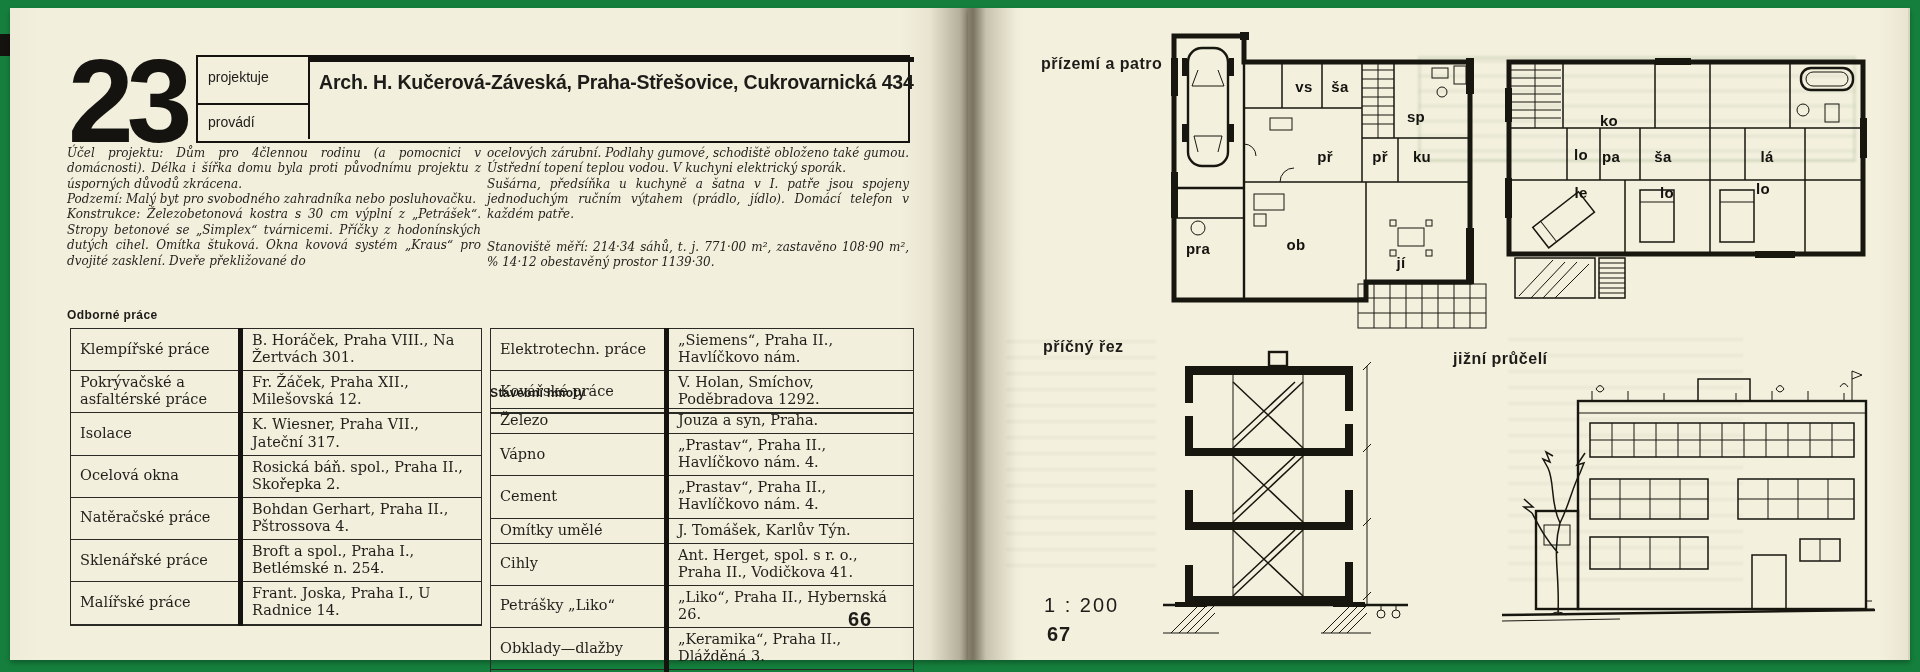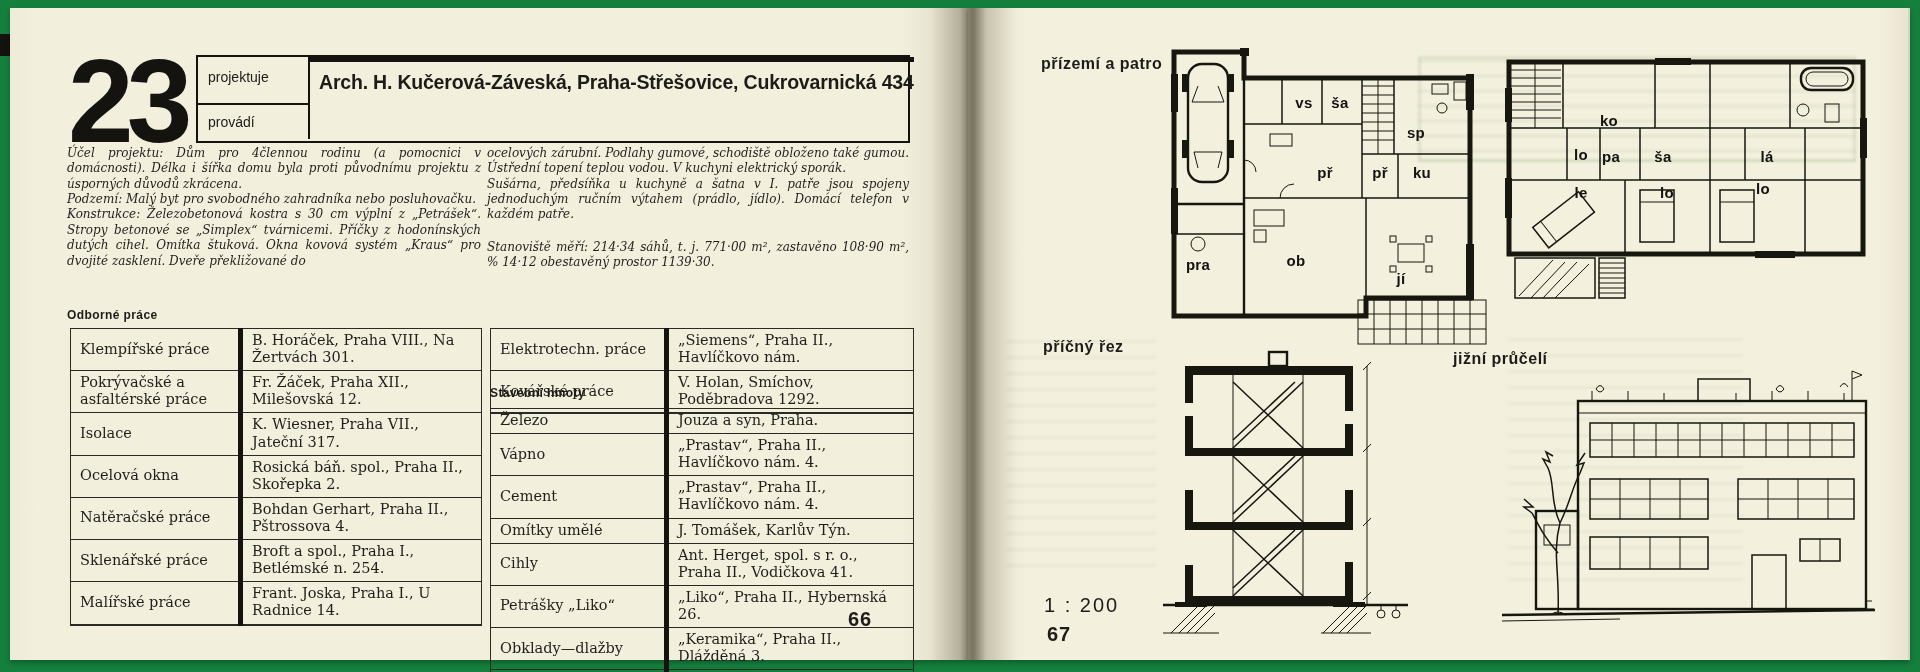--- a/index.html
+++ b/index.html
@@ -209,21 +209,21 @@
   </div>
 
   <div class="page page-right">
 
     <div class="ghost ghost-box" style="left:450px;top:48px;width:432px;height:100px;"></div>
     <div class="ghost ghost-lines" style="left:540px;top:330px;width:235px;height:245px;"></div>
     <div class="ghost ghost-lines" style="left:38px;top:332px;width:150px;height:235px;"></div>
 
     <div class="abs draw-label" style="left:73px;top:47px;">přízemí a patro</div>
 
-    <div class="plan" style="left:202px;top:40px;width:320px;height:300px;text-align:right;">
+    <div class="plan" style="left:202px;top:24px;width:320px;height:300px;text-align:right;">
       <svg viewBox="0 0 320 300">
         <path class="ln thick" d="M4 4 H74 V30 H300 V250 H196 V268 H4 Z"></path>
         <rect class="fill" x="1" y="26" width="7" height="38"></rect>
         <rect class="fill" x="1" y="140" width="7" height="46"></rect>
         <rect class="fill" x="296" y="26" width="8" height="36"></rect>
         <rect class="fill" x="296" y="196" width="8" height="56"></rect>
         <rect class="fill" x="70" y="0" width="9" height="8"></rect>
         <path class="ln mid" d="M74 30 V268 M4 156 H74"></path>
         <path class="ln thin" d="M112 30 V76 M152 30 V76 M192 30 V150 M74 76 H192
                                  M224 30 V106 M192 106 H300 M228 106 V150

